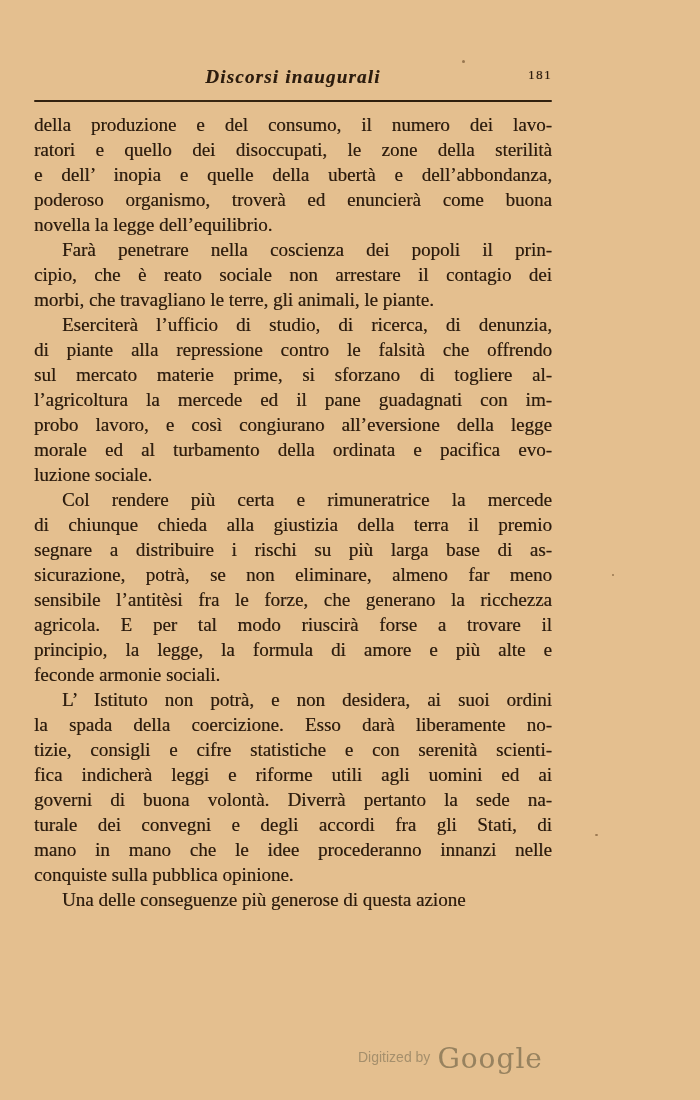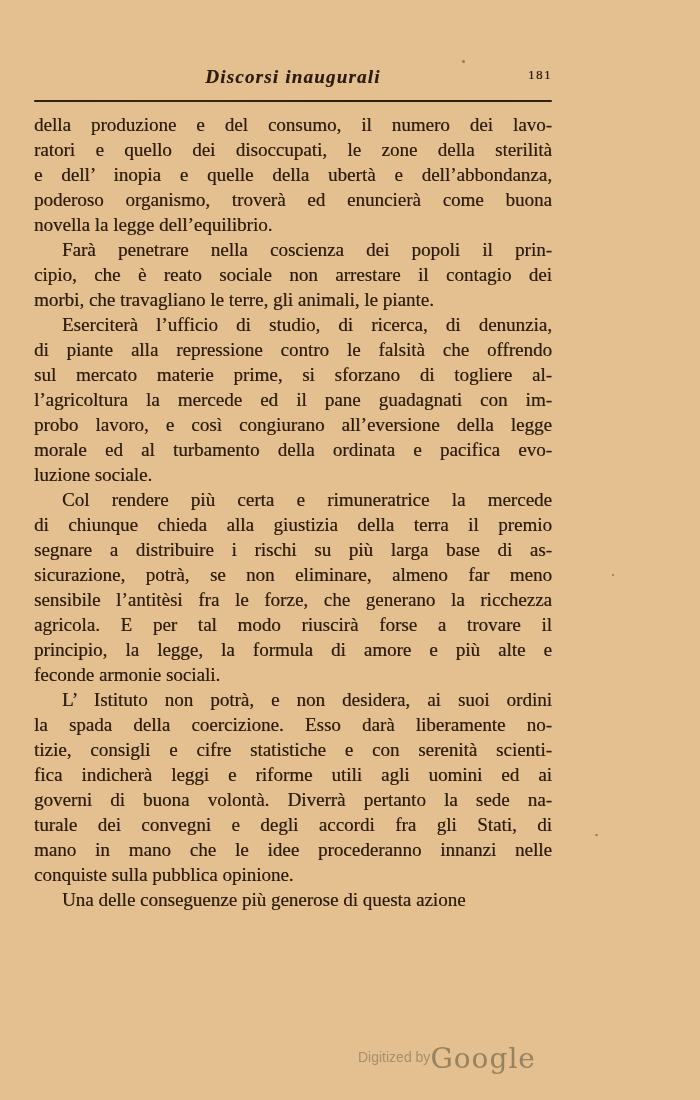--- a/index.html
+++ b/index.html
@@ -81,21 +81,21 @@
     font-family: "Liberation Sans", sans-serif;
     font-size: 14px;
     color: #a58f6c;
     vertical-align: 6px;
   }
   .wm-brand {
     font-family: "DejaVu Serif", "Liberation Serif", serif;
     font-size: 28px;
     color: #97825f;
     letter-spacing: 1px;
-    margin-left: 0;
+    margin-left: 7px;
   }
 </style>
 </head>
 <body>
 
 <div class="page">
 
   <div class="header">
     <span class="running-title">Discorsi inaugurali</span>
     <span class="page-number">181</span>

